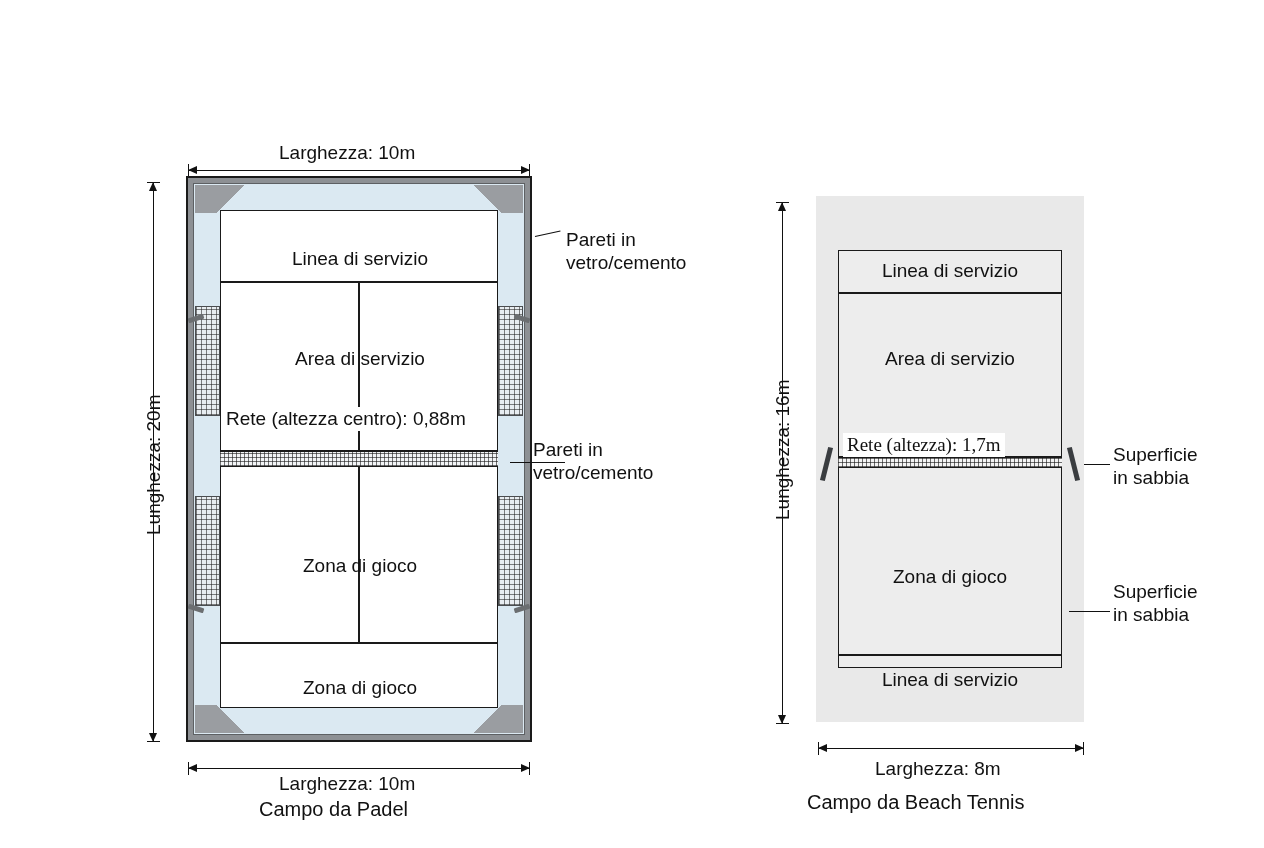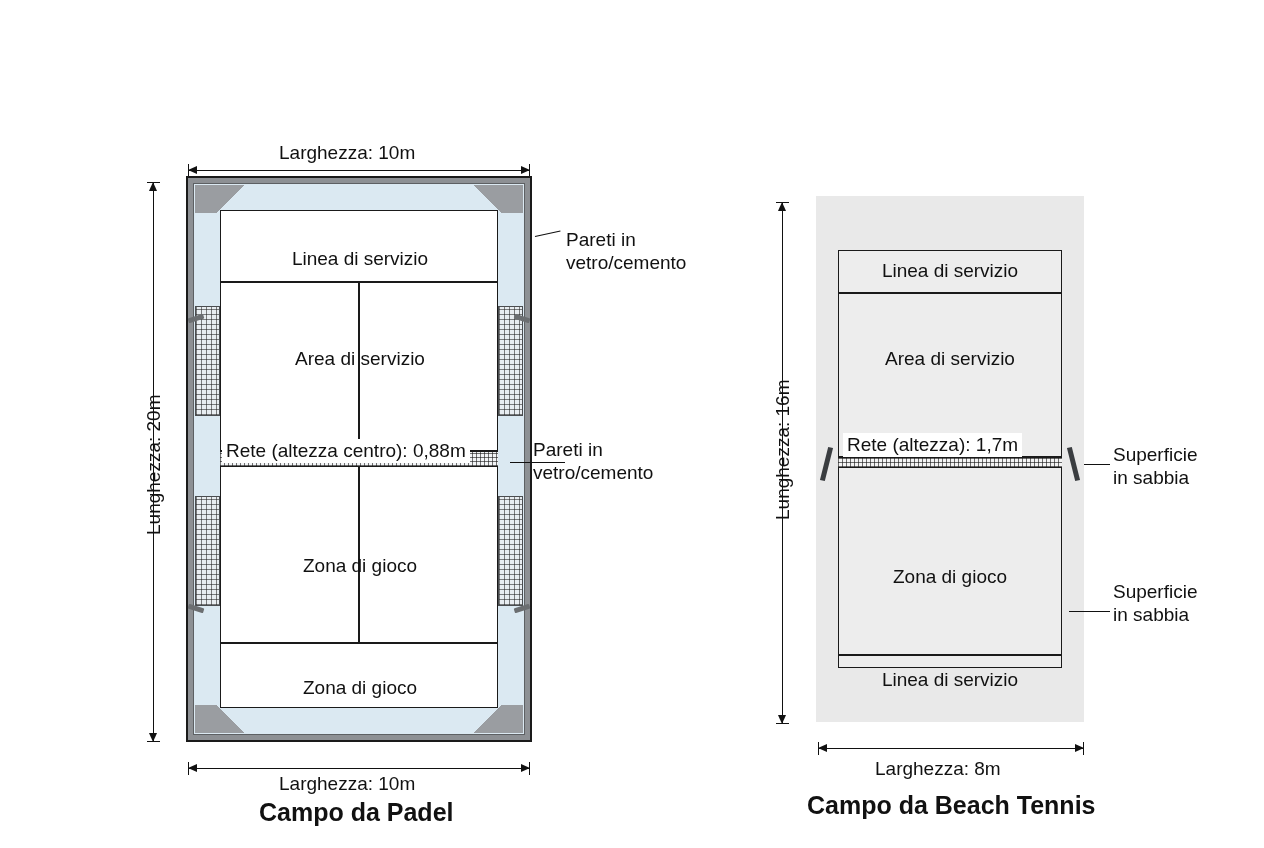--- a/index.html
+++ b/index.html
@@ -32,22 +32,22 @@
 
   
   .lbl {
     position: absolute;
     font-size: 19px;
     line-height: 1.22;
     white-space: nowrap;
   }
   .caption {
     position: absolute;
-    font-size: 25px;
-    font-weight: bold;
+    font-size: 20px;
+    font-weight: normal;
     white-space: nowrap;
   }
   .vert {
     position: absolute;
     font-size: 19px;
     white-space: nowrap;
     transform-origin: 0 0;
     transform: rotate(-90deg);
   }
 
@@ -280,21 +280,21 @@
   <div class="hline" style="left:34px; right:34px; top:105px;"></div>
   <div class="vline" style="left:172px; top:105px; height:170px;"></div>
   <div class="vline" style="left:172px; top:291px; height:175px;"></div>
   <div class="hline" style="left:34px; right:34px; top:466px;"></div>
 
   <div class="padel-net"></div>
 </div>
 
 <div class="onfield" style="left:220px; top:248px; width:280px;">Linea di servizio</div>
 <div class="onfield" style="left:220px; top:348px; width:280px;">Area di  servizio</div>
-<div class="net-label" style="left:222px; top:439px;">Rete (altezza centro): 0,88m</div>
+<div class="net-label" style="left:222px; top:407px;">Rete (altezza centro): 0,88m</div>
 <div class="onfield" style="left:220px; top:555px; width:280px;">Zona di gioco</div>
 <div class="onfield" style="left:220px; top:677px; width:280px;">Zona di gioco</div>
 
 <div class="leader" style="left:535px; top:236px; width:26px; transform:rotate(-12deg); transform-origin:left center;"></div>
 <div class="lbl" style="left:566px; top:228px;">
   <span>Pareti in</span><br>
   <span>vetro/cemento</span>
 </div>
 
 <div class="leader" style="left:510px; top:462px; width:55px;"></div>
@@ -321,21 +321,21 @@
   <div class="hline" style="left:22px; right:22px; top:96px;"></div>
   <div class="hline" style="left:22px; right:22px; top:458px;"></div>
   <div class="beach-net">
     <div class="net-post left"></div>
     <div class="net-post right"></div>
   </div>
 </div>
 
 <div class="onfield" style="left:838px; top:260px; width:224px;">Linea di servizio</div>
 <div class="onfield" style="left:838px; top:348px; width:224px;">Area di servizio</div>
-<div class="net-label" style="left:843px; top:433px;">Rete (altezza): 1,7m</div>
+<div class="net-label" style="left:843px; top:433px;font-family:Liberation Serif, serif;">Rete (altezza): 1,7m</div>
 <div class="onfield" style="left:838px; top:566px; width:224px;">Zona di gioco</div>
 <div class="onfield" style="left:838px; top:669px; width:224px;">Linea di servizio</div>
 
 <div class="leader" style="left:1084px; top:464px; width:26px;"></div>
 <div class="lbl" style="left:1113px; top:443px;">
   <span>Superficie</span><br>
   <span>in sabbia</span>
 </div>
 
 <div class="leader" style="left:1069px; top:611px; width:41px;"></div>

